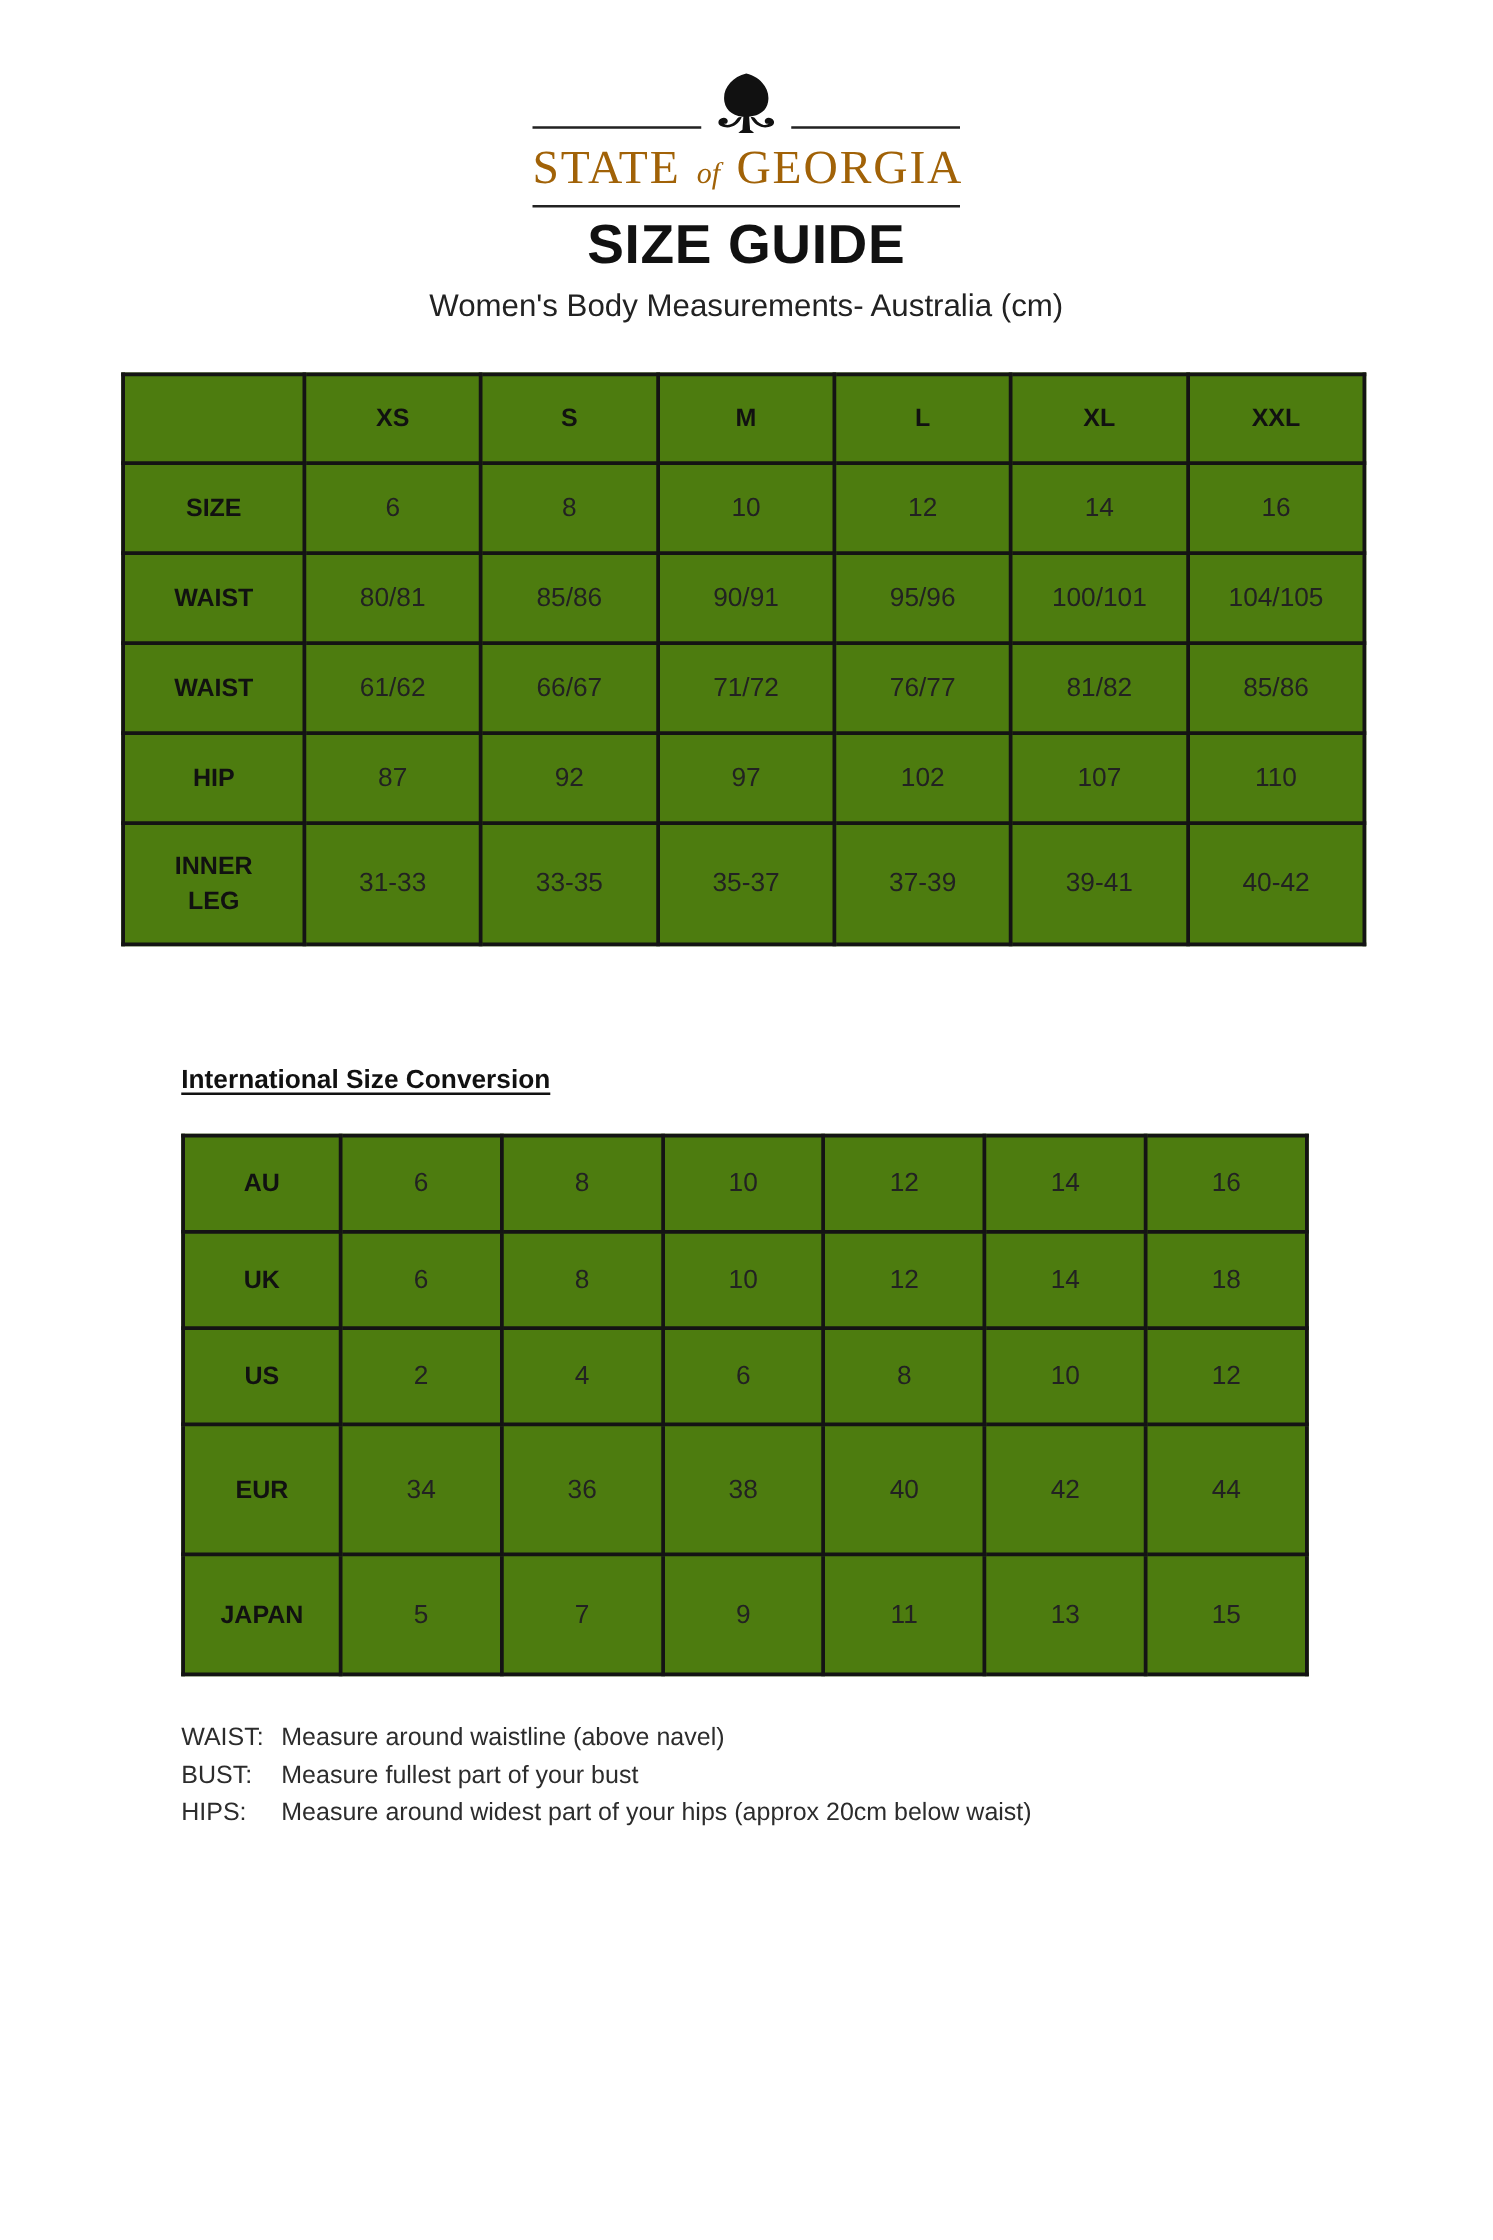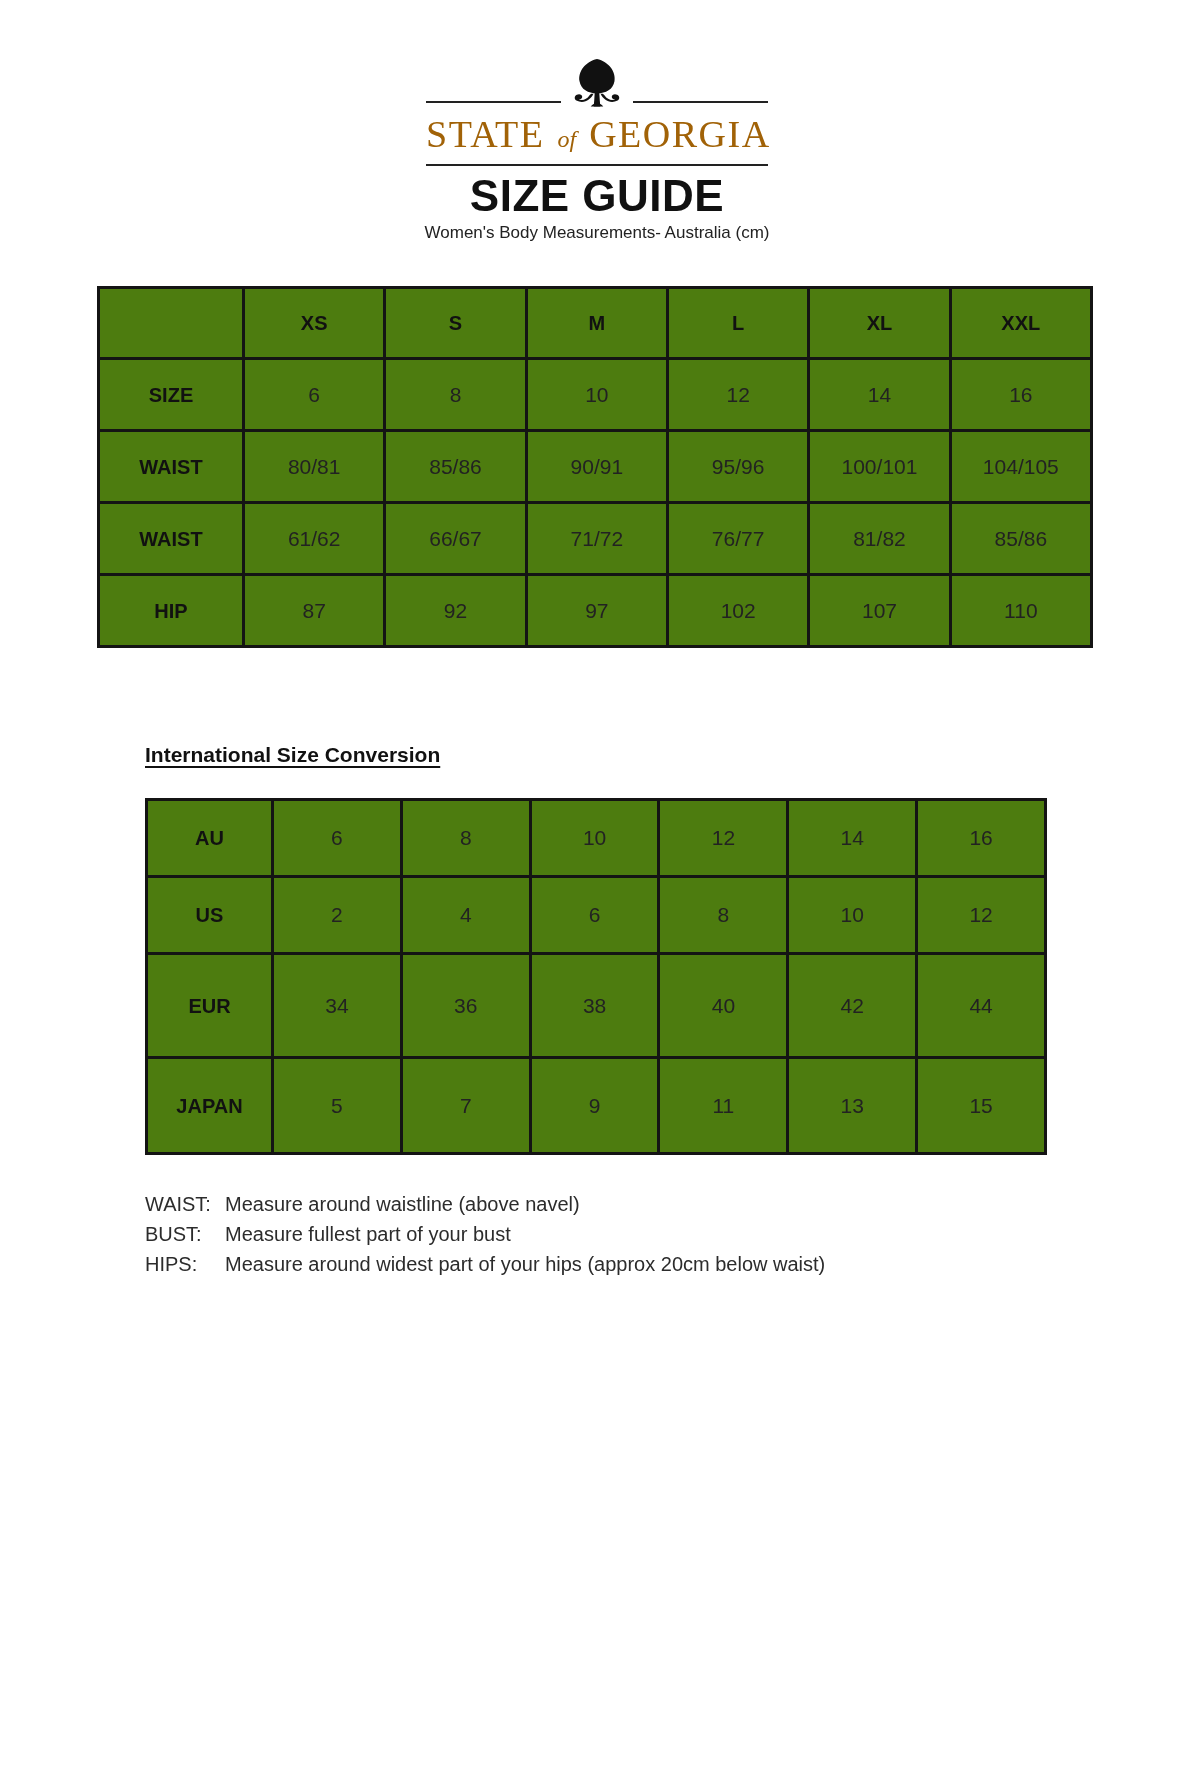--- a/index.html
+++ b/index.html
@@ -60,23 +60,23 @@
     text-align: center;
     font-size: 44px;
     font-weight: bold;
     letter-spacing: 0.5px;
     color: #111111;
     margin-top: 8px;
     line-height: 44px;
   }
   .page-subtitle {
     text-align: center;
-    font-size: 17px;
+    font-size: 25px;
     color: #222222;
-    margin-top: 2px;
+    margin-top: 14px;
     line-height: 26px;
   }
 
   
   table {
     border-collapse: collapse;
     table-layout: fixed;
     background: #4d7c0f;
   }
   th, td {
@@ -221,20 +221,29 @@
   </tr>
   <tr class="r-std">
     <th class="row-label"><span>HIP</span></th>
     <td>87</td>
     <td>92</td>
     <td>97</td>
     <td>102</td>
     <td>107</td>
     <td>110</td>
   </tr>
+  <tr class="r-tall">
+    <th class="row-label"><span>INNER LEG</span></th>
+    <td>31-33</td>
+    <td>33-35</td>
+    <td>35-37</td>
+    <td>37-39</td>
+    <td>39-41</td>
+    <td>40-42</td>
+  </tr>
 </tbody>
   </table>
 
 <div class="conversion-heading">International Size Conversion</div>
 
 <table class="conversion-table">
   <colgroup>
     <col style="width:126px">
     <col>
       <col>
@@ -247,20 +256,29 @@
       <tr class="c-std">
     <th class="row-label"><span>AU</span></th>
     <td>6</td>
     <td>8</td>
     <td>10</td>
     <td>12</td>
     <td>14</td>
     <td>16</td>
   </tr>
   <tr class="c-std">
+    <th class="row-label"><span>UK</span></th>
+    <td>6</td>
+    <td>8</td>
+    <td>10</td>
+    <td>12</td>
+    <td>14</td>
+    <td>18</td>
+  </tr>
+  <tr class="c-std">
     <th class="row-label"><span>US</span></th>
     <td>2</td>
     <td>4</td>
     <td>6</td>
     <td>8</td>
     <td>10</td>
     <td>12</td>
   </tr>
   <tr class="c-tall">
     <th class="row-label"><span>EUR</span></th>

